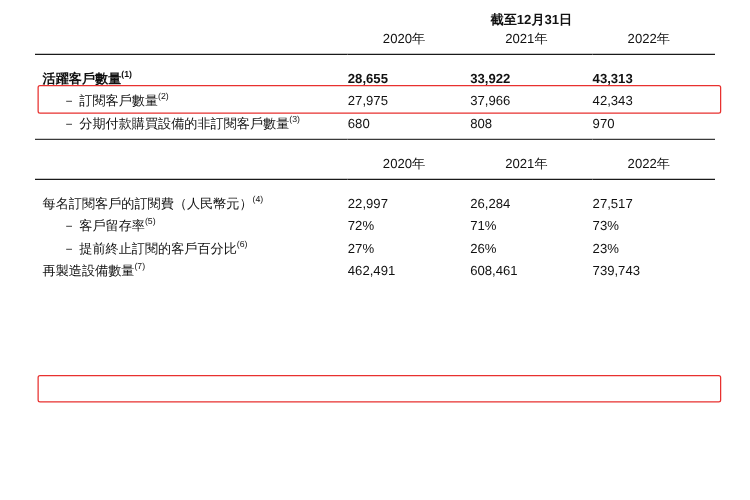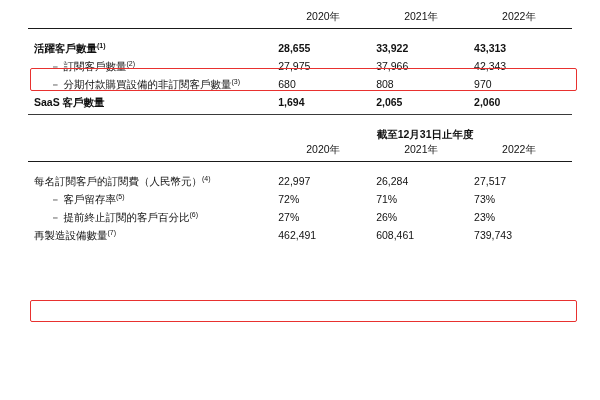--- a/index.html
+++ b/index.html
@@ -97,83 +97,77 @@
   <table>
     <colgroup>
       <col class="label">
         <col class="num">
         <col class="num">
         <col class="num">
     </colgroup>
     <tbody>
       <tr>
         <td></td>
-        <td class="hdr-year">2020年</td>
-        <td class="hdr-year">2021年</td>
-        <td class="hdr-year">2022年</td>
-      </tr>
-      <tr class="rule-top">
-        <td colspan="4"></td>
-      </tr>
-      <tr class="spacer-sm">
-          <td colspan="4"></td>
-        </tr>
-
-      <tr class="row">
-        <td class="lbl bold"><span>活躍客戶數量</span><span class="sup">(1)</span></td>
-        <td class="num bold">28,655</td>
-        <td class="num bold">33,922</td>
-        <td class="num bold">43,313</td>
-      </tr>
-      <tr class="row">
-        <td class="lbl indent"><span>－ 訂閱客戶數量</span><span class="sup">(2)</span></td>
-        <td class="num">27,975</td>
-        <td class="num">37,966</td>
-        <td class="num">42,343</td>
-      </tr>
-      <tr class="row">
-        <td class="lbl indent"><span>－ 分期付款購買設備的非訂閱客戶數量</span><span class="sup">(3)</span></td>
-        <td class="num">680</td>
-        <td class="num">808</td>
-        <td class="num">970</td>
-      </tr>
-      <tr class="row">
-        <td class="lbl bold"><span>SaaS 客戶數量</span><span class="sup"></span></td>
-        <td class="num bold">1,694</td>
-        <td class="num bold">2,065</td>
-        <td class="num bold">2,060</td>
-      </tr>
-      <tr class="spacer-sm">
-          <td colspan="4"></td>
-        </tr>
-      <tr class="rule-thin">
-          <td colspan="4"></td>
-        </tr>
-    </tbody>
-  </table>
-
-  <table style="margin-top:12px;">
-    <colgroup>
-      <col class="label">
-        <col class="num">
-        <col class="num">
-        <col class="num">
-    </colgroup>
-    <tbody>
-      <tr>
-        <td></td>
-        <td class="hdr-span" colspan="3">截至12月31日止年度</td>
+        <td class="hdr-span" colspan="3">截至12月31日</td>
       </tr>
       <tr>
         <td></td>
         <td class="hdr-year">2020年</td>
         <td class="hdr-year">2021年</td>
         <td class="hdr-year">2022年</td>
       </tr>
       <tr class="rule-top">
+        <td colspan="4"></td>
+      </tr>
+      <tr class="spacer-sm">
+          <td colspan="4"></td>
+        </tr>
+
+      <tr class="row">
+        <td class="lbl bold"><span>活躍客戶數量</span><span class="sup">(1)</span></td>
+        <td class="num bold">28,655</td>
+        <td class="num bold">33,922</td>
+        <td class="num bold">43,313</td>
+      </tr>
+      <tr class="row">
+        <td class="lbl indent"><span>－ 訂閱客戶數量</span><span class="sup">(2)</span></td>
+        <td class="num">27,975</td>
+        <td class="num">37,966</td>
+        <td class="num">42,343</td>
+      </tr>
+      <tr class="row">
+        <td class="lbl indent"><span>－ 分期付款購買設備的非訂閱客戶數量</span><span class="sup">(3)</span></td>
+        <td class="num">680</td>
+        <td class="num">808</td>
+        <td class="num">970</td>
+      </tr>
+      <tr class="spacer-sm">
+          <td colspan="4"></td>
+        </tr>
+      <tr class="rule-thin">
+          <td colspan="4"></td>
+        </tr>
+    </tbody>
+  </table>
+
+  <table style="margin-top:12px;">
+    <colgroup>
+      <col class="label">
+        <col class="num">
+        <col class="num">
+        <col class="num">
+    </colgroup>
+    <tbody>
+      <tr>
+        <td></td>
+        <td class="hdr-year">2020年</td>
+        <td class="hdr-year">2021年</td>
+        <td class="hdr-year">2022年</td>
+      </tr>
+      <tr class="rule-top">
           <td colspan="4"></td>
         </tr>
       <tr class="spacer-sm">
           <td colspan="4"></td>
         </tr>
 
       <tr class="row">
         <td class="lbl"><span>每名訂閱客戶的訂閱費（人民幣元）</span><span class="sup">(4)</span></td>
         <td class="num">22,997</td>
         <td class="num">26,284</td>

